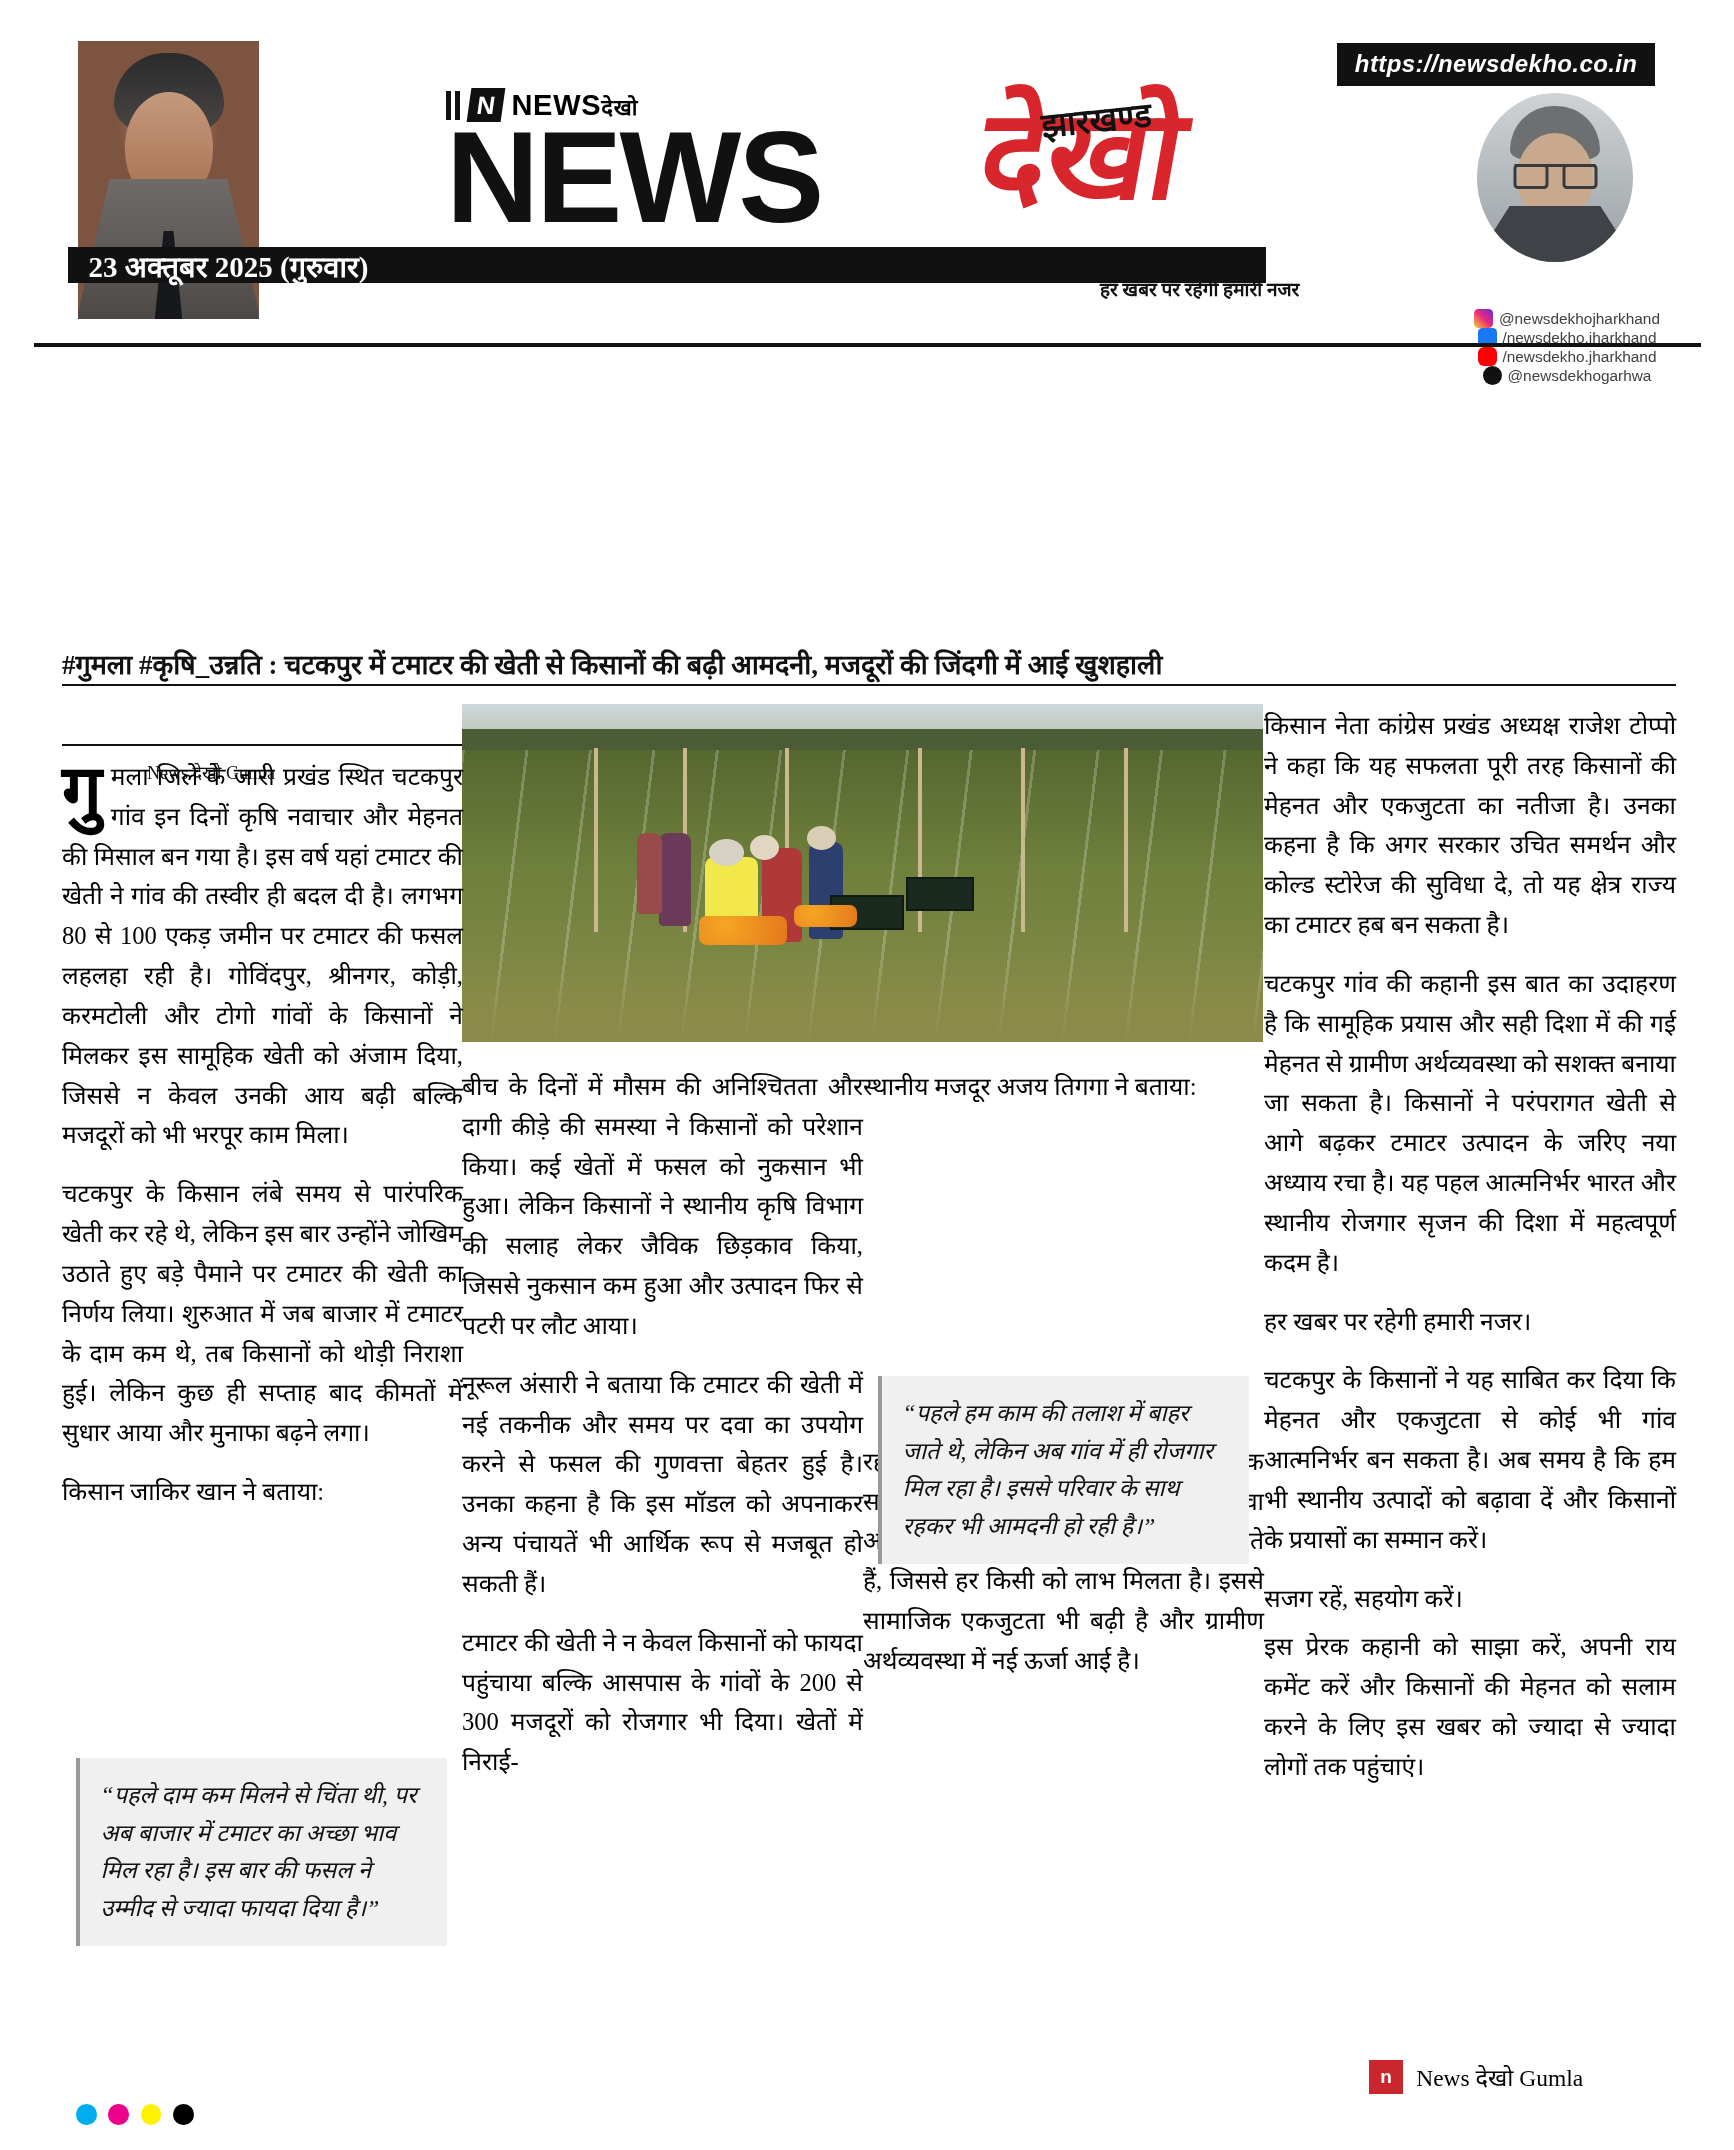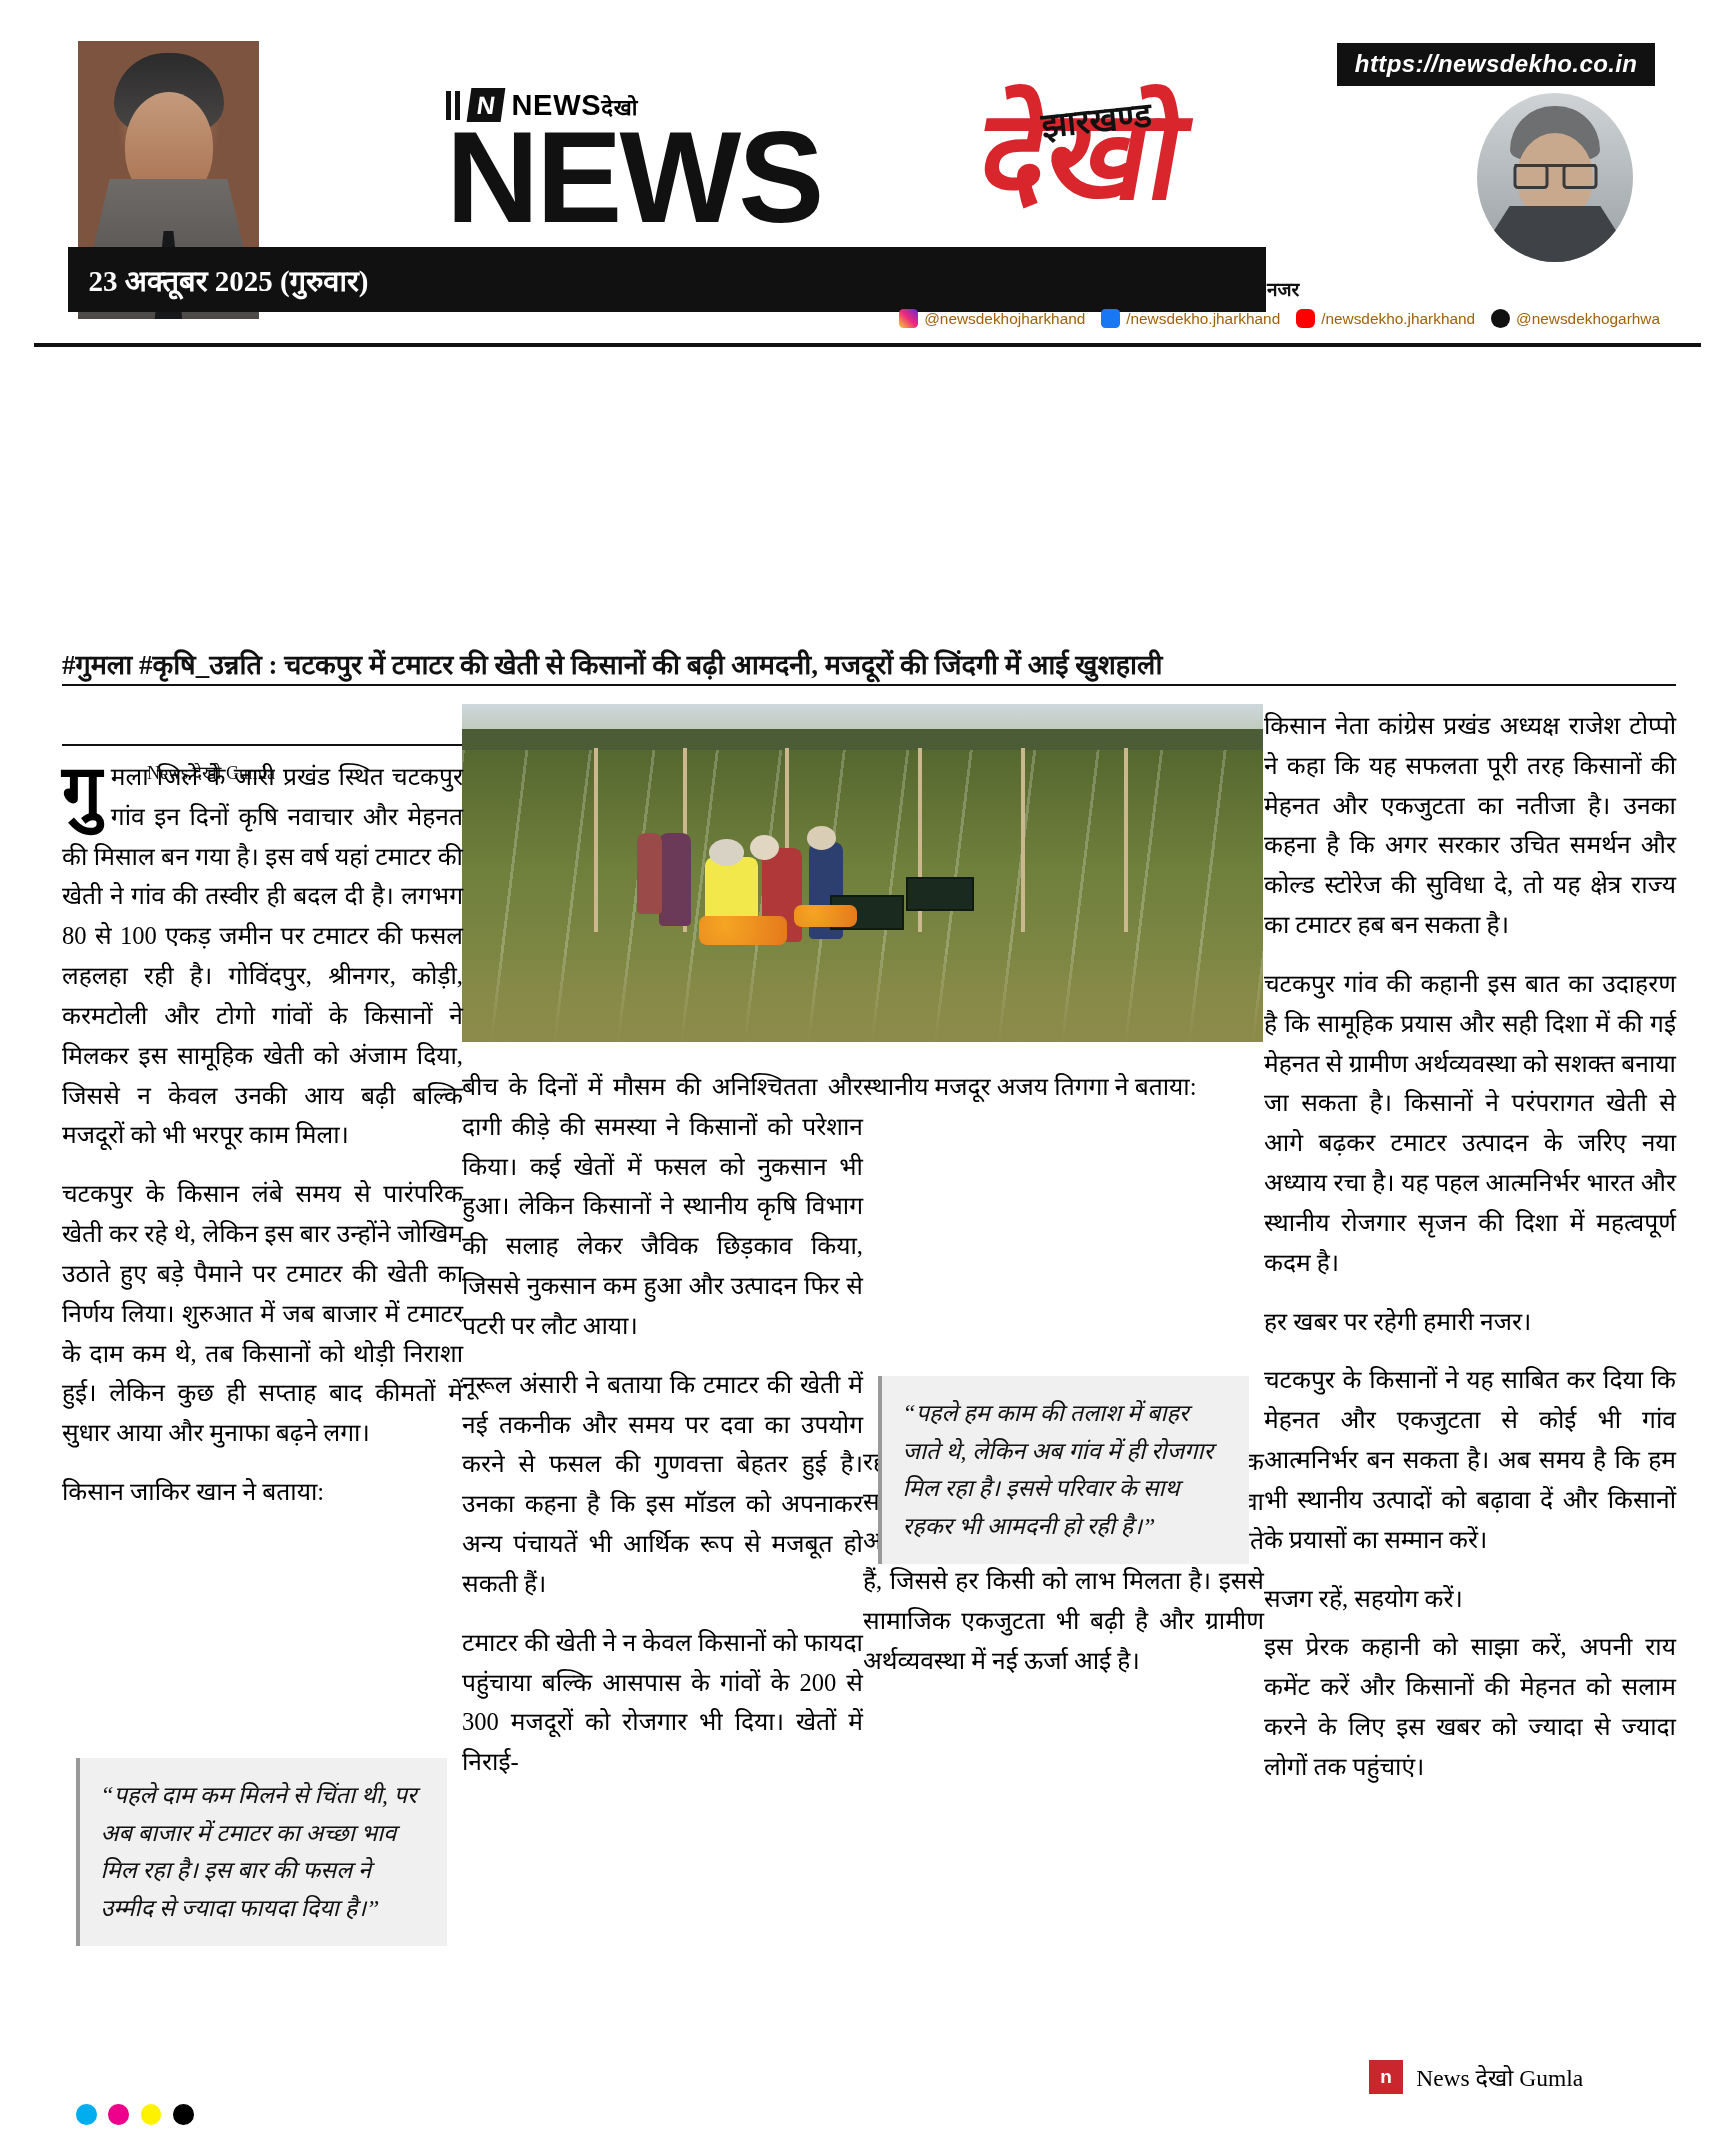--- a/index.html
+++ b/index.html
@@ -114,28 +114,28 @@
   }
   .editor-photo .eglass:before { left: -1.5px; }
   .editor-photo .eglass:after { right: -1.5px; }
   .editor-photo .ebody {
     position: absolute; left: 50%; bottom: 0; transform: translateX(-50%);
     width: 162px; height: 56px; background: #3f4246;
     clip-path: polygon(22% 0, 78% 0, 100% 100%, 0 100%);
   }
 
   .date-bar {
-    position: absolute; left: 34px; top: 247px; width: 1198px; height: 65px;
+    position: absolute; left: 34px; top: 247px; width: 1198px; height: 36px;
     background: #111; color: #fff; display: flex; align-items: center;
     padding-left: 20.6px; font-size: 29px; font-weight: bold;
   }
   .social-row {
     position: absolute; right: 41px; top: 309px;
-    display: flex; align-items: center; gap: 16px;
-    font-family: "Liberation Sans", sans-serif; font-size: 15.4px; color: #a16207;
+    display: flex; align-items: center; 
+    font-family: "Liberation Sans", sans-serif; font-size: 15.4px; color: #404040; flex-direction: column;
   }
   .social-row .s { display: flex; align-items: center; gap: 5.9px; }
   .sico { width: 19px; height: 19px; border-radius: 4.4px; display:inline-block; }
   .sico.ig { background: linear-gradient(45deg,#f9ce34,#ee2a7b,#6228d7); }
   .sico.fb { background: #1877f2; }
   .sico.yt { background: #ff0000; border-radius: 5.9px; }
   .sico.x  { background: #111; border-radius: 50%; }
 
   .hr-black { position: absolute; left: 34px; top: 343px; width: 1667px; height: 3.7px; background: #111; }
 

